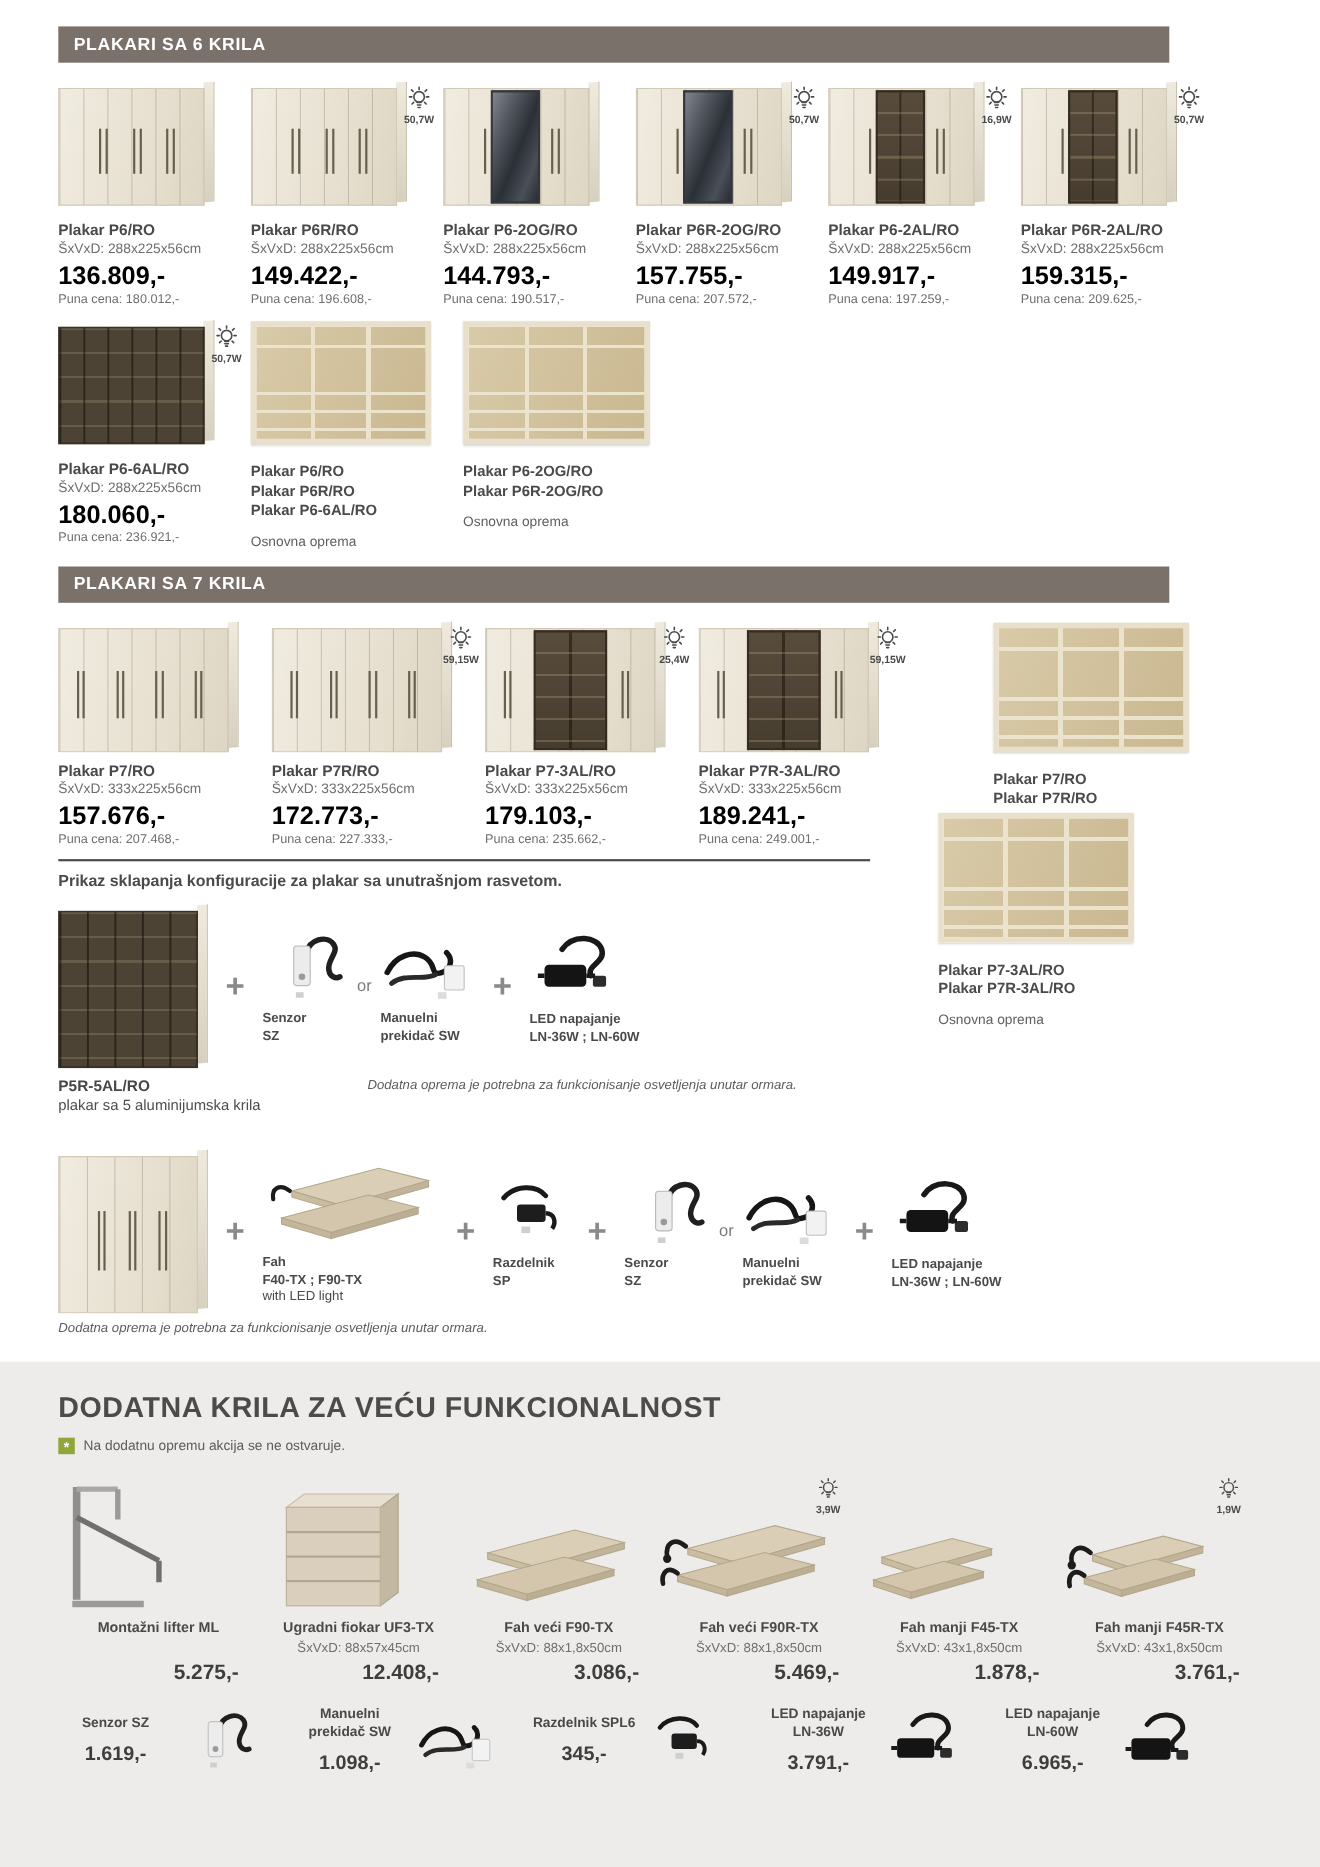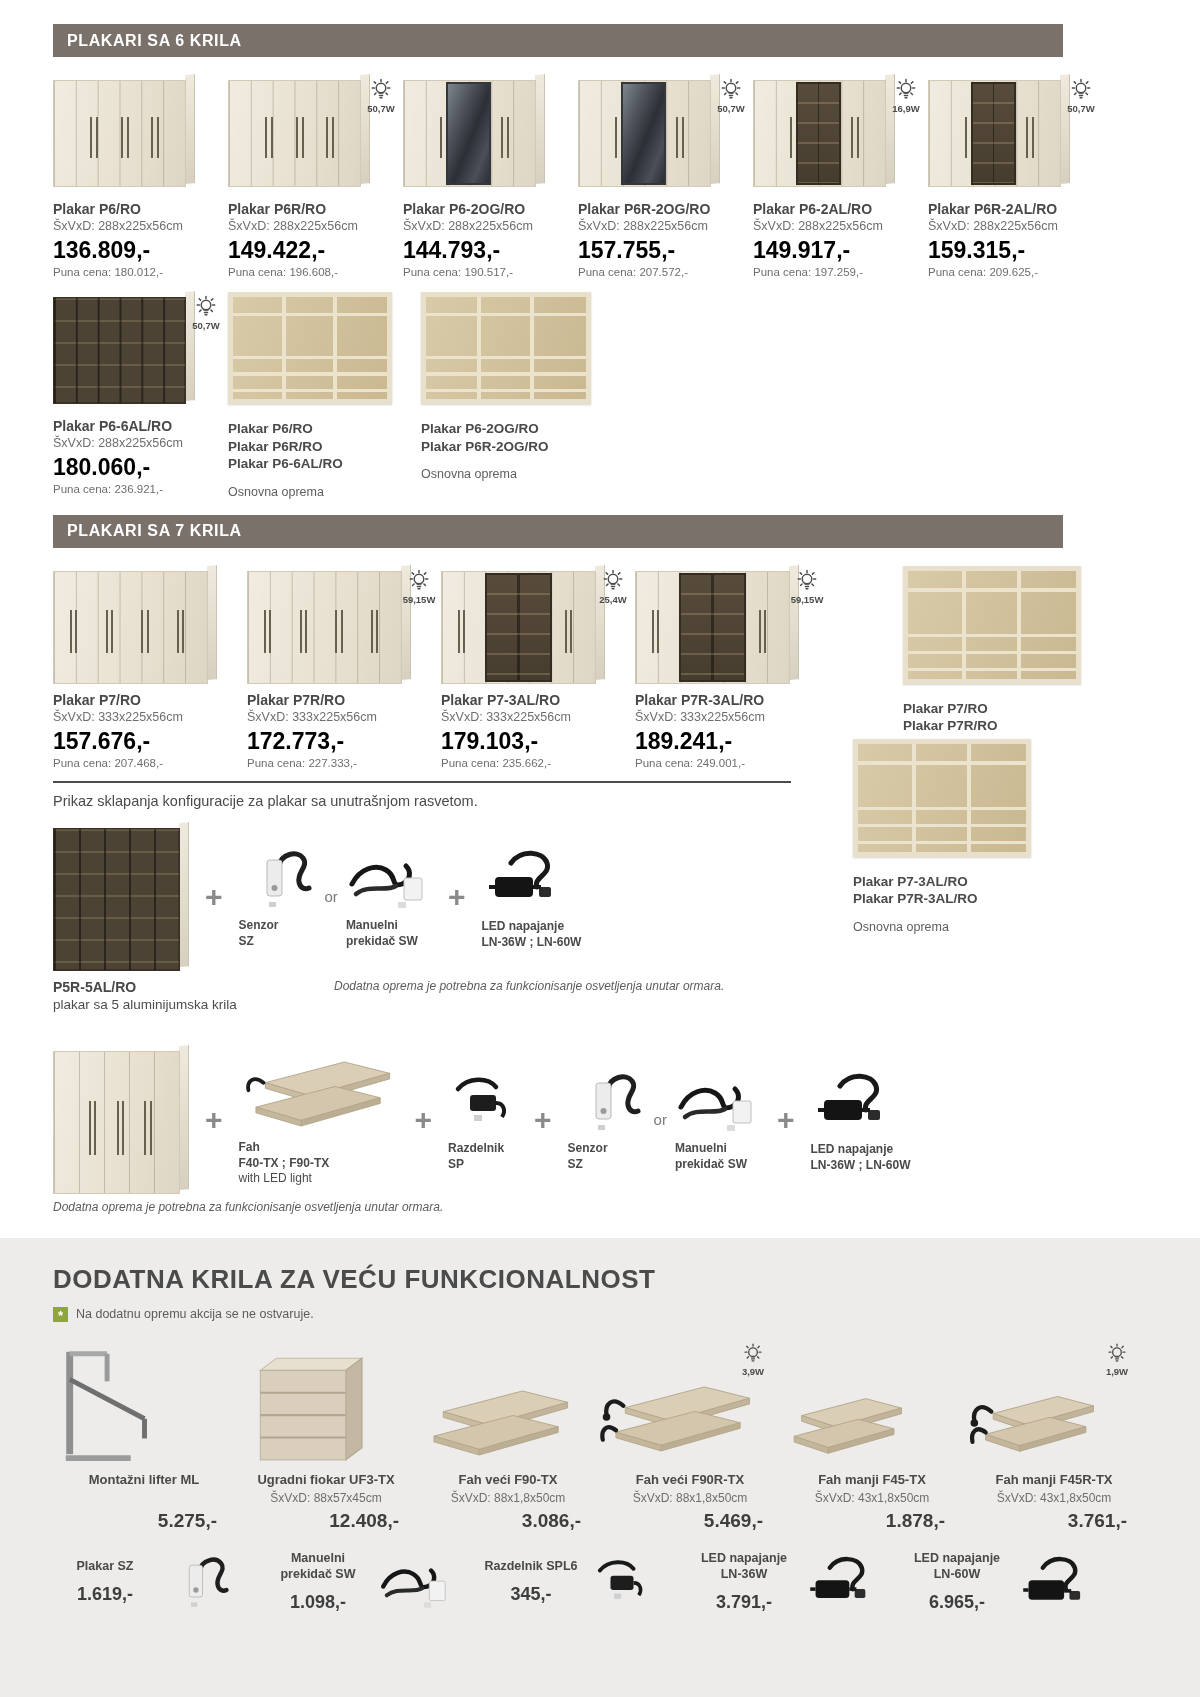--- a/index.html
+++ b/index.html
@@ -70,21 +70,21 @@
       linear-gradient(to bottom, transparent 0 16%, #ece3cd 16% 19%, transparent 19% 58%, #ece3cd 58% 61%, transparent 61% 74%, #ece3cd 74% 77%, transparent 77% 90%, #ece3cd 90% 93%, transparent 93%),
       linear-gradient(110deg,#d9caa8,#c9b891); }
   .int-s6 { width:164px; height:112px; }
   .int-s7 { width:178px; height:118px; }
   .ilabel { font-size:13.5px; font-weight:bold; color:#4a4a4a; line-height:1.3; margin-top:10px; }
   .inote { font-size:12.5px; color:#5f5f5f; margin-top:12px; }
   
   .cfgwrap { margin-left:53px; display:flex; margin-top:8px; }
   .cfgleft { width:800px; }
   .divider { width:738px; height:2px; background:#4b4b4b; margin-top:4px; }
-  .cfg-intro { font-size:14.5px; font-weight:normal; color:#4a4a4a; margin-top:10px; }
+  .cfg-intro { font-size:14.5px; font-weight:bold; color:#4a4a4a; margin-top:10px; }
   .cfgrow { display:flex; align-items:center; margin-top:14px; }
   .plus { font-size:30px; font-weight:bold; color:#8a8a8a; margin:0 16px; }
   .orlbl { font-size:15px; color:#7a7a7a; margin:0 8px; }
   .acc { display:flex; flex-direction:column; align-items:flex-start; }
   .acclabel { font-size:12px; font-weight:bold; color:#4a4a4a; line-height:1.3; margin-top:4px; }
   .acclabel .nrm { font-weight:normal; }
   .cfgcap { display:flex; align-items:flex-start; margin-top:8px;gap:44px; }
   .cfgcode { font-size:14px; font-weight:bold; color:#474747; }
   .cfgdesc { font-size:13.5px; color:#4d4d4d; margin-top:2px; }
   .cfgnote { font-size:12px; font-style:italic; color:#5c5c5c; }
@@ -747,21 +747,21 @@
           </div>
         </div>
         <div class="exname">Fah manji F45R-TX</div>
         <div class="exdims">ŠxVxD: 43x1,8x50cm</div>
         <div class="exprice">3.761,-</div>
       </div>
     </div>
     <div class="exrow2">
       <div class="ex2">
         <div class="txt">
-          <div class="nm">Plakar SZ</div>
+          <div class="nm">Senzor SZ</div>
           <div class="pr">1.619,-</div>
         </div>
         <svg width="72" height="62" viewBox="0 0 78 70">
             <path d="M40 22 C42 10 58 6 64 14 C70 22 58 28 60 38 C61 44 66 46 70 44" fill="none" stroke="#1f1f1f" stroke-width="5" stroke-linecap="round"></path>
             <rect x="28" y="16" width="15" height="36" rx="3" fill="#ececec" stroke="#b9b9b9"></rect>
             <circle cx="35.5" cy="44" r="3" fill="#9a9a9a"></circle>
             <rect x="30" y="58" width="7" height="5" fill="#cfcfcf"></rect>
           </svg>
       </div>
       <div class="ex2">

